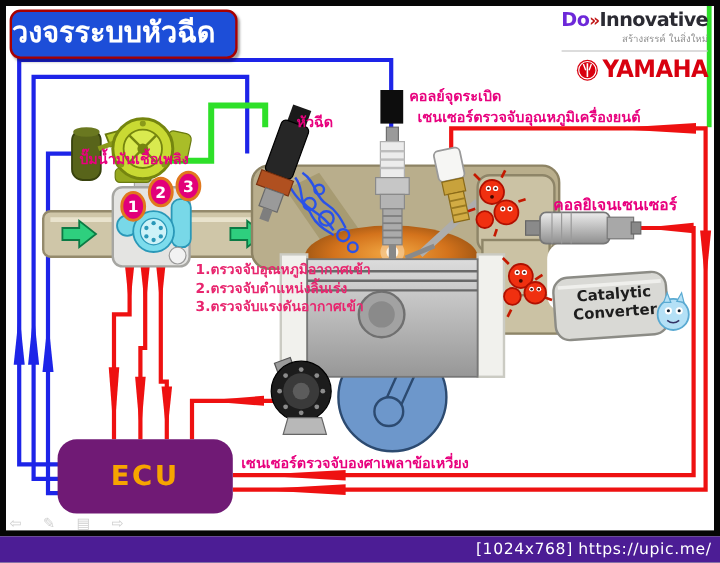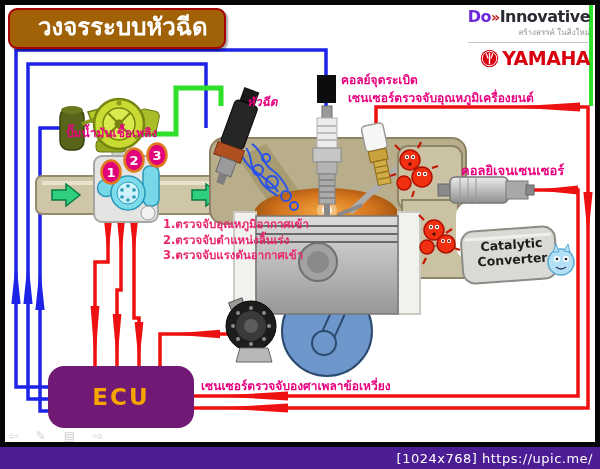--- a/index.html
+++ b/index.html
@@ -4,22 +4,22 @@
 <style>
   html,body{margin:0;padding:0;background:#444;}
   .stage{position:relative;width:600px;height:469px;background:#fff;overflow:hidden;
          font-family:"DejaVu Sans",sans-serif;}
   .diagram-svg{position:absolute;left:0;top:0;z-index:5;}
   .frame{position:absolute;left:0;top:0;width:600px;height:447px;border:5px solid #060606;
          box-sizing:border-box;pointer-events:none;z-index:40;}
   .footerbar{position:absolute;left:0;top:447px;width:600px;height:22px;background:#4c1d95;z-index:45;
          display:flex;justify-content:flex-end;align-items:center;padding-right:7px;box-sizing:border-box;}
   .footerbar span{color:#fff;font-size:13px;letter-spacing:.5px;}
-  .banner{position:absolute;left:8px;top:8px;z-index:35;background:#a16207;color:#fff;
-          font-size:24px;font-weight:bold;padding:4px 16px 7px 28px;border-radius:9px;
+  .banner{position:absolute;left:8px;top:8px;z-index:35;background:#1d4ed8;color:#fff;
+          font-size:24px;font-weight:bold;padding:4px 16px 7px 0;border-radius:9px;
           border:2px solid #a80000;box-shadow:2px 2px 2px rgba(0,0,0,.35);line-height:1.1;}
   .lbl{position:absolute;z-index:20;color:#e8007e;font-weight:bold;font-size:12px;white-space:nowrap;}
   .sensor-list{position:absolute;left:163px;top:217px;z-index:20;color:#e8256e;font-weight:bold;
           font-size:11.5px;line-height:15.5px;white-space:nowrap;}
   .ecu-box{position:absolute;left:48px;top:366px;width:146px;height:62px;background:#701a75;
           border-radius:16px;z-index:18;display:flex;align-items:center;justify-content:center;}
   .ecu-box span{color:#f7a400;font-size:23px;font-weight:bold;letter-spacing:2px;}
   .cat-text{position:absolute;left:468px;top:238px;width:88px;z-index:20;transform:rotate(-4deg);
           color:#1d1d1d;font-size:12.5px;font-weight:bold;text-align:center;line-height:14.5px;}
   .brand{position:absolute;left:462px;top:9px;width:128px;z-index:35;text-align:right;}
@@ -321,21 +321,21 @@
         <circle cx="10" cy="10" r="7.6" fill="none" stroke="#fff" stroke-width="1"></circle>
         <line x1="10" y1="4" x2="10" y2="16" stroke="#fff" stroke-width="1.4"></line>
         <line x1="6.5" y1="4.5" x2="8.5" y2="10" stroke="#fff" stroke-width="1.2"></line>
         <line x1="13.5" y1="4.5" x2="11.5" y2="10" stroke="#fff" stroke-width="1.2"></line>
       </svg>
       <span class="yam-word">YAMAHA</span>
     </div>
   </div>
 
   <div class="lbl" style="left:66px;top:75px;margin-top:48px;">ปั๊มน้ำมันเชื้อเพลิง</div>
-  <div class="lbl" style="left:247px;top:92px;font-style:italic;">หัวฉีด</div>
+  <div class="lbl" style="left:247px;top:92px;">หัวฉีด</div>
   <div class="lbl" style="left:341px;top:70px;">คอลย์จุดระเบิด</div>
   <div class="lbl" style="left:348px;top:88px;">เซนเซอร์ตรวจจับอุณหภูมิเครื่องยนต์</div>
   <div class="lbl" style="left:461px;top:160px;font-size:13px;">คอลยิเจนเซนเซอร์</div>
   <div class="lbl" style="left:201px;top:376px;">เซนเซอร์ตรวจจับองศาเพลาข้อเหวี่ยง</div>
 
   <div class="sensor-list">
     <div>1.ตรวจจับอุณหภูมิอากาศเข้า</div>
     <div>2.ตรวจจับตำแหน่งลิ้นเร่ง</div>
     <div>3.ตรวจจับแรงดันอากาศเข้า</div>
   </div>

